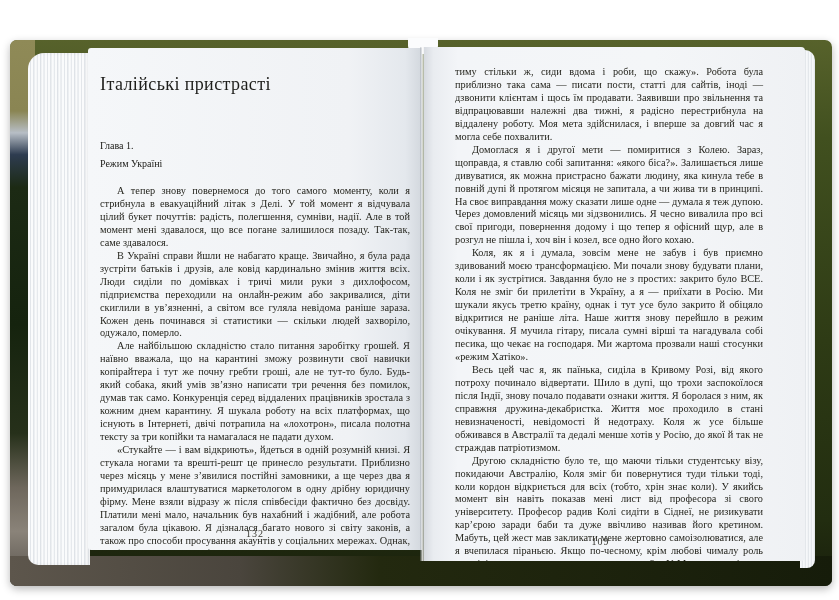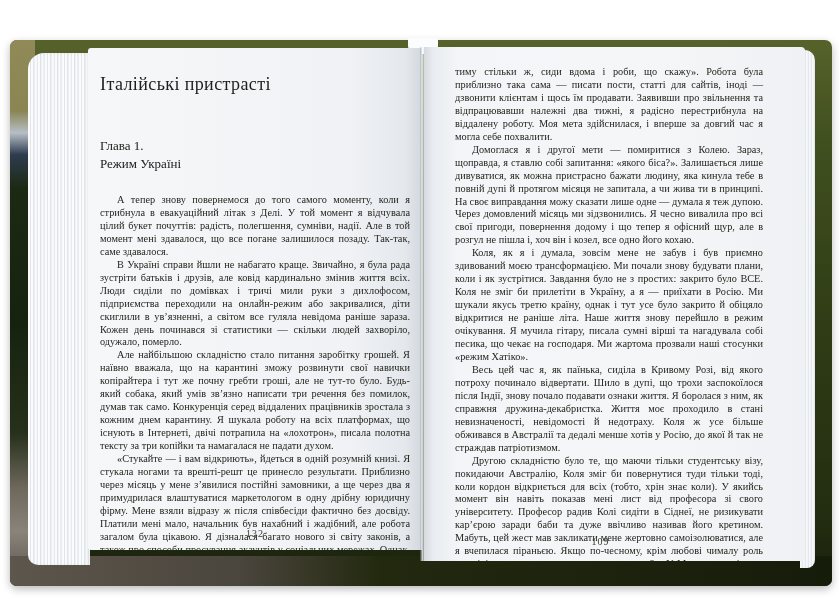--- a/index.html
+++ b/index.html
@@ -72,24 +72,24 @@
     background:linear-gradient(90deg,rgba(90,100,110,.28),rgba(255,255,255,.85) 55%,rgba(120,130,140,.22));
   }
   
   .content-left { padding:26px 12px 0 12px; }
   .content-right { padding:19px 42px 0 31px; }
   .chapter-title {
     font-size:18px; letter-spacing:.4px; color:#1d1d1a; margin:0;
     font-weight:normal;
   }
   .chapter-heading {
-    margin:42px 0 0 0; font-size:13px; line-height:18px; color:#21211d;
+    margin:42px 0 0 0; font-size:10px; line-height:18px; color:#21211d;
     font-weight:normal;
   }
-  .bodytext { margin-top:21px;font-family:Liberation Serif, serif; }
+  .bodytext { margin-top:12px;font-family:Liberation Serif, serif; }
   .bodytext-right { margin-top:0; }
   .bodytext p, .bodytext-right p {
     margin:0; font-size:10.3px; line-height:12.95px;
     text-align:justify; text-indent:17px; color:#26261f;
   }
   .bodytext-right p.no-indent, .bodytext p.no-indent { text-indent:0; }
   .page-number {
     position:absolute; left:0; right:0; bottom:11px; text-align:center;
     font-size:10px; letter-spacing:1px; color:#3a3a33;
   }

